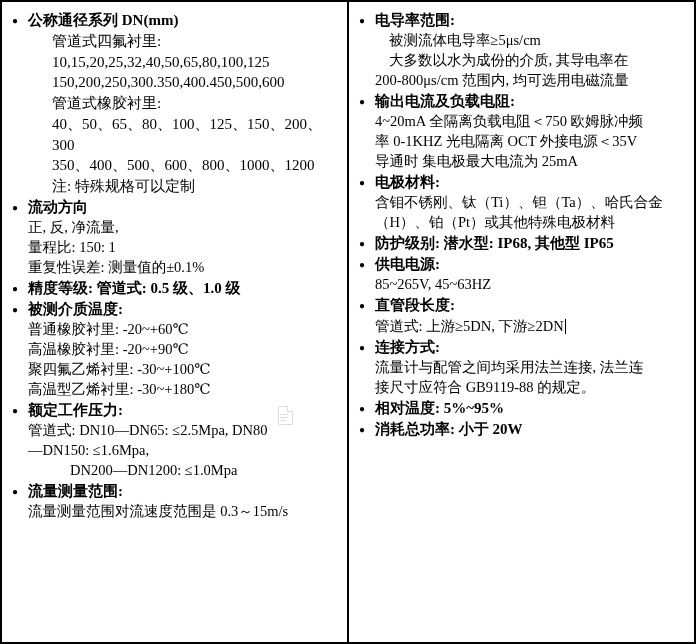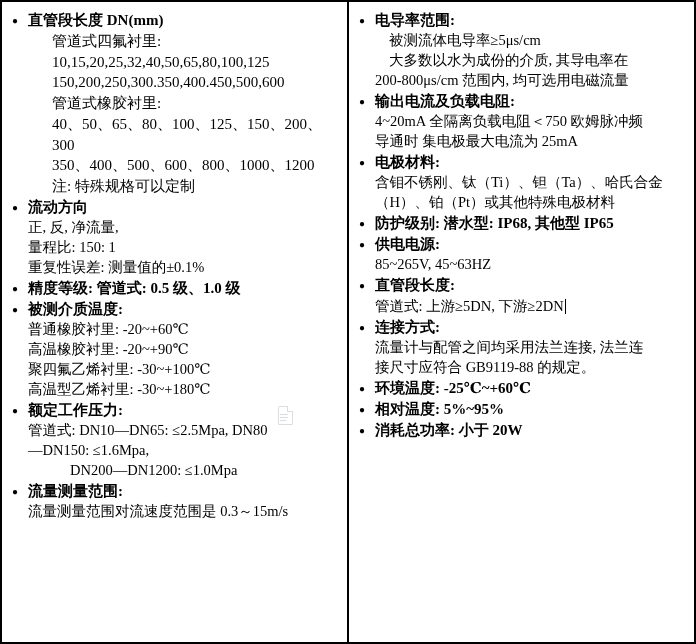--- a/index.html
+++ b/index.html
@@ -130,21 +130,21 @@
 </head>
 <body>
 
 <div class="page">
 
   <div class="col col-left">
 
     <div class="block">
       <div class="bullet-row">
         <span class="bullet"></span>
-        <span class="bullet-title">直管段长度  DN(mm)</span>
+        <span class="bullet-title">公称通径系列  DN(mm)</span>
       </div>
     </div>
 
     <div class="left-plain">管道式四氟衬里:</div>
     <div class="left-plain">10,15,20,25,32,40,50,65,80,100,125</div>
     <div class="left-plain">150,200,250,300.350,400.450,500,600</div>
     <div class="left-plain">管道式橡胶衬里:</div>
     <div class="left-plain">40、50、65、80、100、125、150、200、300</div>
     <div class="left-plain">350、400、500、600、800、1000、1200</div>
     <div class="left-plain">注: 特殊规格可以定制</div>
@@ -215,20 +215,21 @@
       <div class="sub sub-indent2">大多数以水为成份的介质,   其导电率在</div>
       <div class="sub">200-800μs/cm 范围内, 均可选用电磁流量</div>
     </div>
 
     <div class="block">
       <div class="bullet-row">
         <span class="bullet"></span>
         <span class="bullet-title">输出电流及负载电阻:</span>
       </div>
       <div class="sub">4~20mA 全隔离负载电阻＜750 欧姆脉冲频</div>
+      <div class="sub">率 0-1KHZ 光电隔离 OCT 外接电源＜35V</div>
       <div class="sub">导通时 集电极最大电流为 25mA</div>
     </div>
 
     <div class="block">
       <div class="bullet-row">
         <span class="bullet"></span>
         <span class="bullet-title">电极材料:</span>
       </div>
       <div class="sub">含钼不锈刚、钛（Ti）、钽（Ta）、哈氏合金</div>
       <div class="sub">（H）、铂（Pt）或其他特殊电极材料</div>
@@ -260,26 +261,20 @@
     <div class="block">
       <div class="bullet-row">
         <span class="bullet"></span>
         <span class="bullet-title">连接方式:</span>
       </div>
       <div class="sub">流量计与配管之间均采用法兰连接, 法兰连</div>
       <div class="sub">接尺寸应符合 GB9119-88 的规定。</div>
     </div>
 
 
-    <div class="block">
-      <div class="bullet-row">
-        <span class="bullet"></span>
-        <span class="bullet-title">环境温度:  -25℃~+60℃</span>
-      </div>
-    </div>
 
     <div class="block">
       <div class="bullet-row">
         <span class="bullet"></span>
         <span class="bullet-title">相对温度: 5%~95%</span>
       </div>
     </div>
 
     <div class="block">
       <div class="bullet-row">

